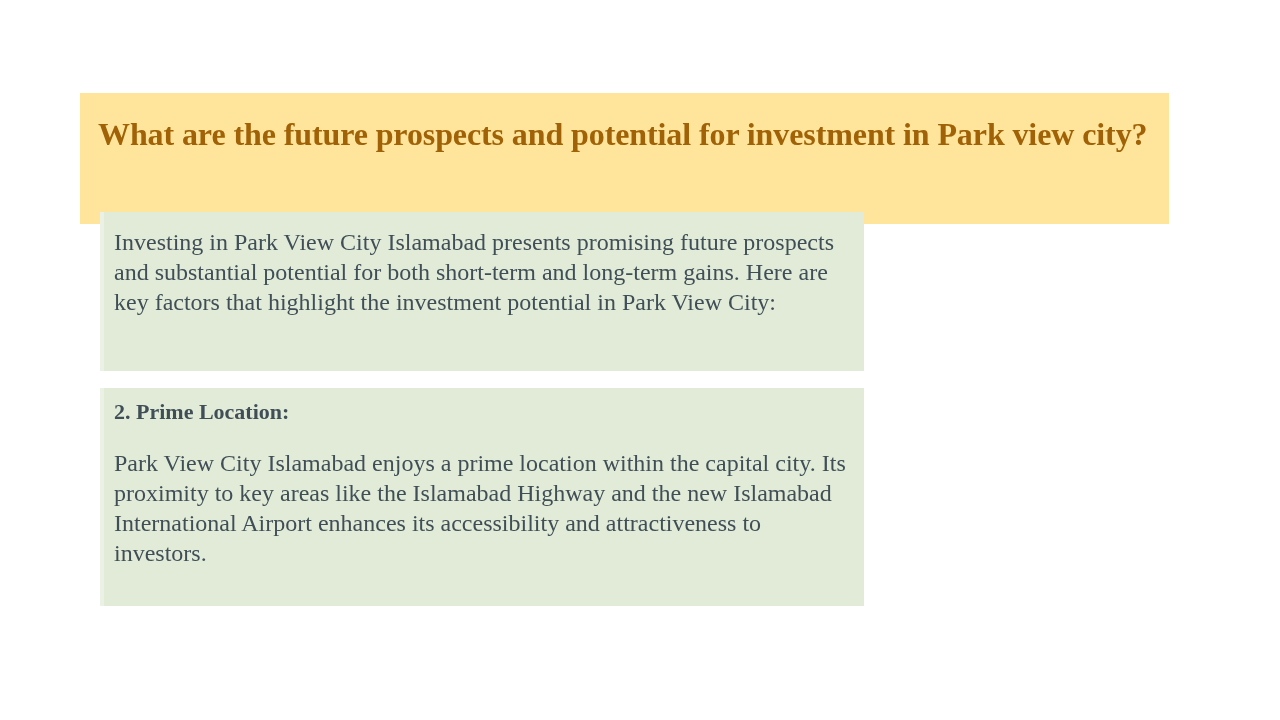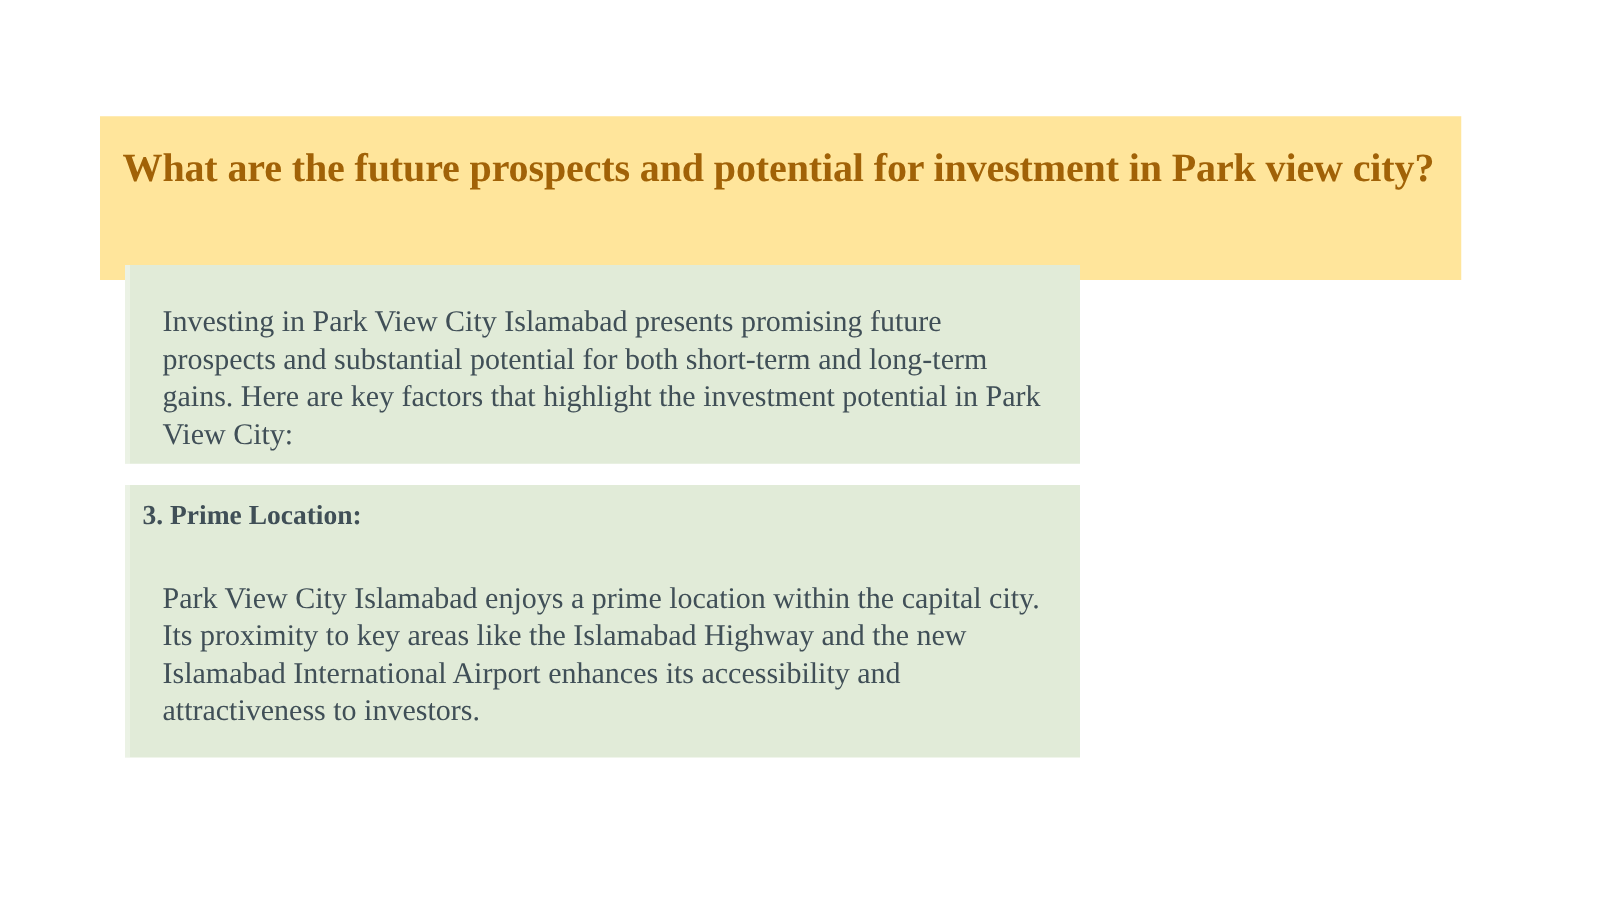--- a/index.html
+++ b/index.html
@@ -74,21 +74,21 @@
   .card-intro {
     top: 212px;
     height: 159px;
   }
   .card-prime-location {
     top: 388px;
     height: 218px;
   }
 
   .card-paragraph {
-    margin: 16px;
+    margin: 0;
     font-family: "Liberation Serif", "DejaVu Serif", serif;
     font-size: 24px;
     line-height: 30px;
     color: #404f57;
   }
   .card-intro .card-paragraph {
     padding-top: 15px;
   }
 
   .card-heading {
@@ -111,17 +111,17 @@
 
   <section class="question-banner">
     <h1 class="question-title">What are the future prospects and potential for investment in Park view city?</h1>
   </section>
 
   <section class="content-card card-intro">
     <p class="card-paragraph">Investing in Park View City Islamabad presents promising future prospects and substantial potential for both short-term and long-term gains. Here are key factors that highlight the investment potential in Park View City:</p>
   </section>
 
   <section class="content-card card-prime-location">
-    <h2 class="card-heading">3. Prime Location:</h2>
+    <h2 class="card-heading">2. Prime Location:</h2>
     <p class="card-paragraph">Park View City Islamabad enjoys a prime location within the capital city. Its proximity to key areas like the Islamabad Highway and the new Islamabad International Airport enhances its accessibility and attractiveness to investors.</p>
   </section>
 
 </div>
 
 </body></html>

